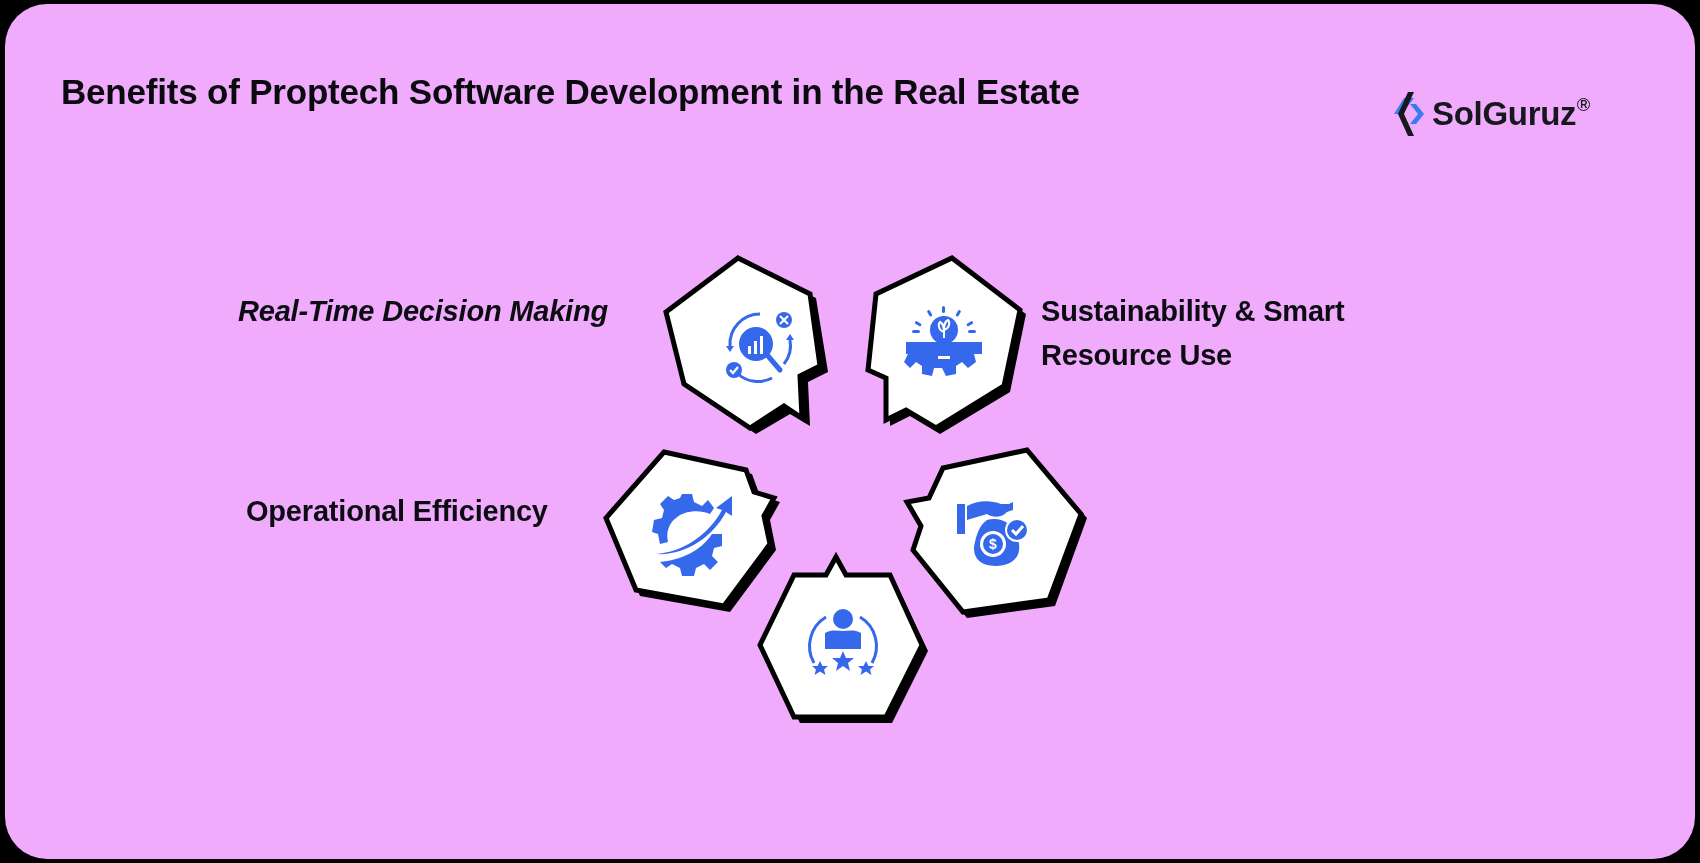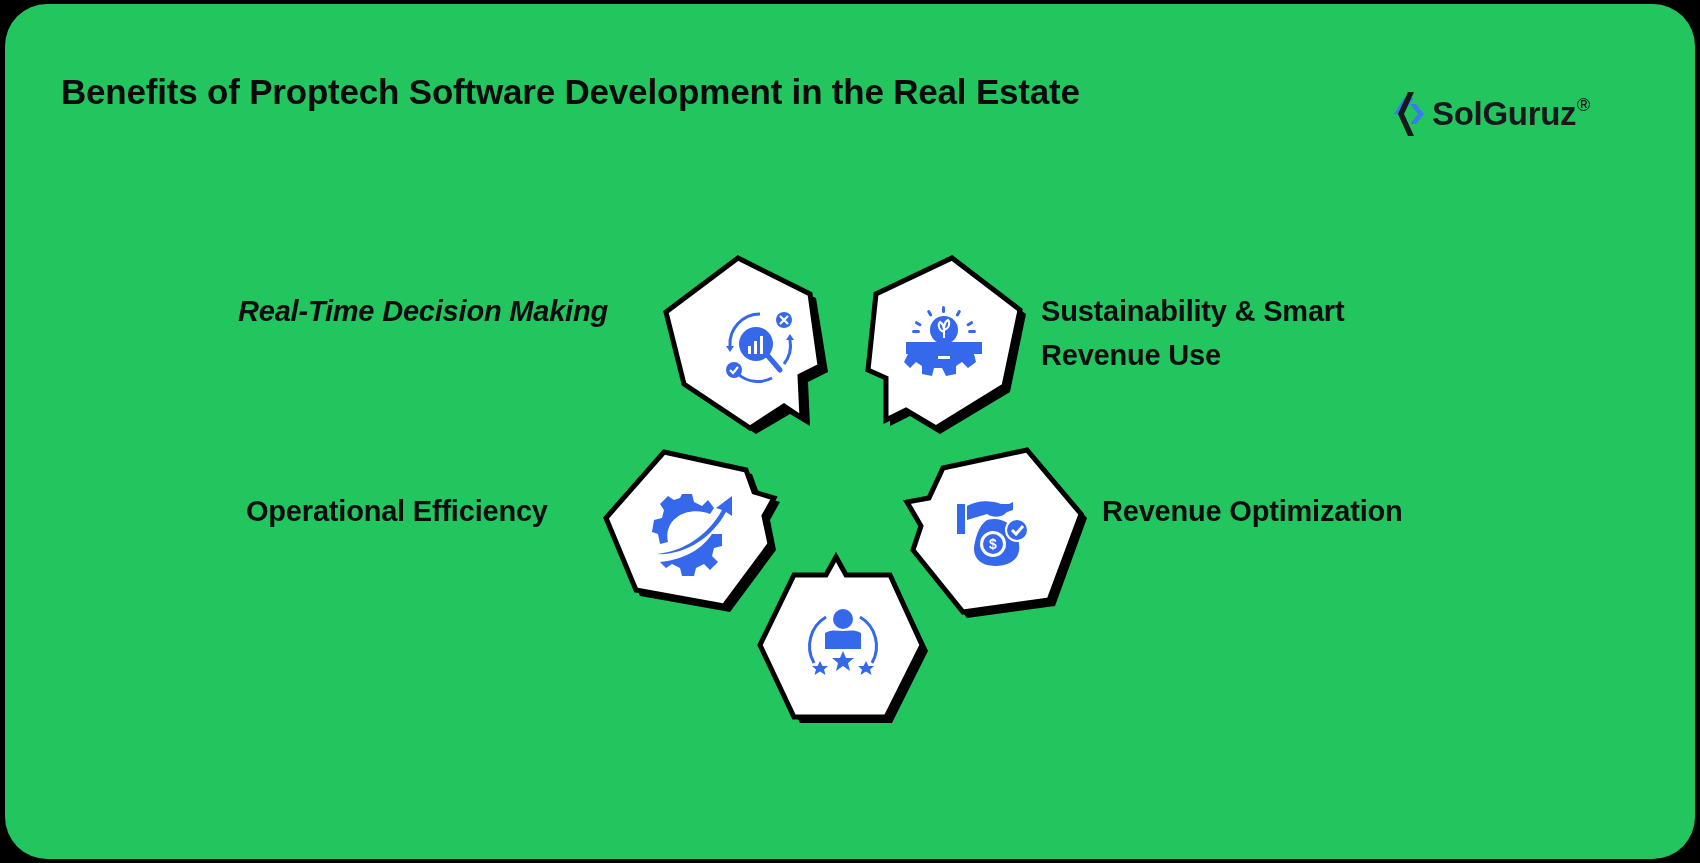--- a/index.html
+++ b/index.html
@@ -2,21 +2,21 @@
 <html><head>
 <meta charset="utf-8">
 <style>
   html, body { margin: 0; padding: 0; }
   body {
     width: 1700px; height: 863px; background: #000000; position: relative; overflow: hidden;
     font-family: "DejaVu Sans", "Liberation Sans", sans-serif;
   }
   .card {
     position: absolute; left: 5px; top: 4px; width: 1690px; height: 855px;
-    background: #22c55e; border-radius: 42px; overflow: hidden;
+    background: #f0abfc; border-radius: 42px; overflow: hidden;
   }
   .title {
     position: absolute; left: 56px; top: 56px; width: 1200px;
     font-family: "Liberation Sans", sans-serif; font-weight: bold;
     font-size: 35px; line-height: 64px; color: #0A0A0F; letter-spacing: -0.2px;
   }
   .logo {
     position: absolute; left: 1385px; top: 84px; height: 52px; display: flex; align-items: center;
   }
   .logo-mark { width: 40px; height: 52px; }
@@ -56,30 +56,27 @@
     <span class="logo-text">SolGuruz</span>
     <span class="logo-reg">R</span>
   </div>
 
   <div class="label" style="left:233px; top:285px;font-style:italic;">
     <span>Real-Time Decision Making</span>
   </div>
 
   <div class="label" style="left:1036px; top:285px;">
     <div>Sustainability &amp; Smart</div>
-    <div>Revenue Use</div>
+    <div>Resource Use</div>
   </div>
 
   <div class="label" style="left:241px; top:485px;">
     <span>Operational Efficiency</span>
   </div>
 
-  <div class="label" style="left:1097px; top:485px;">
-    <span>Revenue Optimization</span>
-  </div>
 
 
   <div class="hex" style="left:655px; top:250px;">
     <svg width="170" height="180" viewBox="0 0 170 180">
       <polygon points="78,8 156,44 168,118 148,128 150,172 130,160 96,180 30,136 8,62" fill="#000"></polygon>
       <polygon points="78,4 150,40 160,112 140,122 142,164 124,152 90,174 24,130 6,58" fill="#fff" stroke="#000" stroke-width="5" stroke-linejoin="miter"></polygon>
       <g transform="translate(60,52)" fill="#3568EA" stroke="#3568EA">
         <path d="M10,40 A30,30 0 0 1 40,8" fill="none" stroke-width="3"></path>
         <path d="M52,72 A30,30 0 0 1 18,68" fill="none" stroke-width="3"></path>
         <path d="M70,34 A30,30 0 0 1 64,58" fill="none" stroke-width="3"></path>

